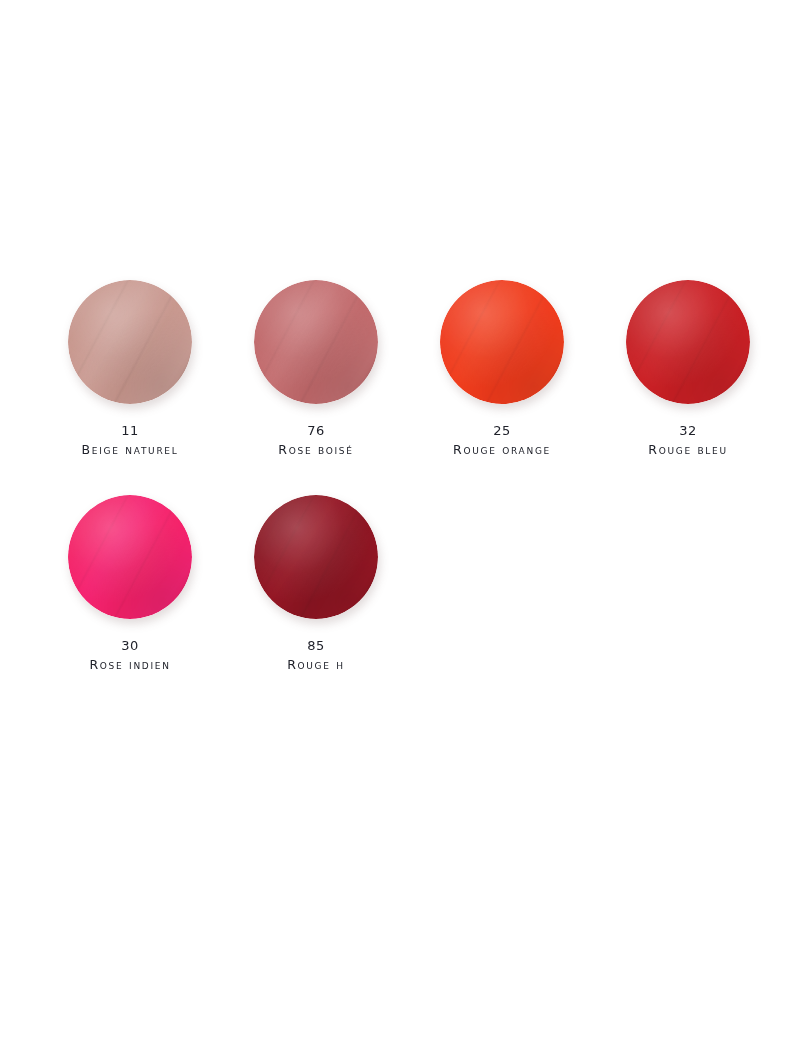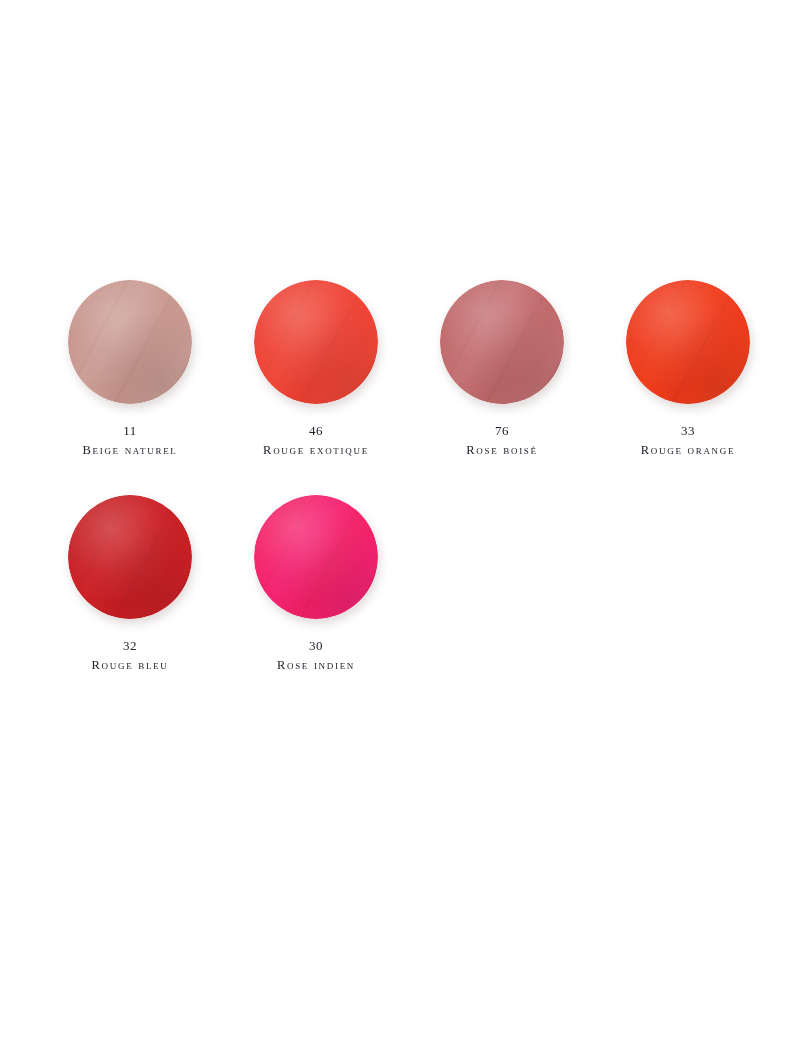--- a/index.html
+++ b/index.html
@@ -22,21 +22,20 @@
     box-sizing: border-box;
     padding: 280px 0 0 0;
   }
 
   .shade-grid {
     display: grid;
     grid-template-columns: repeat(4, 186px);
     grid-auto-rows: 215px;
     justify-content: start;
     padding-left: 37px;
-    font-family: Liberation Serif, serif;
   }
 
   .shade-cell {
     position: relative;
     width: 186px;
     display: flex;
     flex-direction: column;
     align-items: center;
   }
 
@@ -148,51 +147,39 @@
         <div class="tex2"></div>
         <div class="sheen"></div>
       </div>
     </div>
     <div class="shade-number">11</div>
     <div class="shade-name">Beige Naturel</div>
   </div>
       <div class="shade-cell">
     <div class="swatch-wrap">
       <div class="swatch" style="box-shadow: rgba(120, 90, 90, 0.22) 2px 5px 10px;">
-        <div class="base" style="background: rgb(239, 67, 53);"></div>
-        <div class="tex"></div>
-        <div class="tex2"></div>
-        <div class="sheen"></div>
-      </div>
-    </div>
-    <div class="shade-number">46</div>
-    <div class="shade-name">Rouge Exotique</div>
-  </div>
-      <div class="shade-cell">
-    <div class="swatch-wrap">
-      <div class="swatch" style="box-shadow: rgba(120, 90, 90, 0.22) 2px 5px 10px;">
         <div class="base" style="background: rgb(194, 107, 109);"></div>
         <div class="tex"></div>
         <div class="tex2"></div>
         <div class="sheen"></div>
       </div>
     </div>
     <div class="shade-number">76</div>
     <div class="shade-name">Rose Boisé</div>
   </div>
       <div class="shade-cell">
     <div class="swatch-wrap">
       <div class="swatch" style="box-shadow: rgba(120, 90, 90, 0.22) 2px 5px 10px;">
         <div class="base" style="background: rgb(240, 59, 28);"></div>
         <div class="tex"></div>
         <div class="tex2"></div>
         <div class="sheen"></div>
       </div>
     </div>
-    <div class="shade-number">33</div>
+    <div class="shade-number">25</div>
     <div class="shade-name">Rouge Orange</div>
   </div>
       <div class="shade-cell">
     <div class="swatch-wrap">
       <div class="swatch" style="box-shadow: rgba(120, 90, 90, 0.22) 2px 5px 10px;">
         <div class="base" style="background: rgb(201, 31, 36);"></div>
         <div class="tex"></div>
         <div class="tex2"></div>
         <div class="sheen"></div>
       </div>
@@ -205,14 +192,26 @@
       <div class="swatch" style="box-shadow: rgba(120, 90, 90, 0.22) 2px 5px 10px;">
         <div class="base" style="background: rgb(245, 33, 107);"></div>
         <div class="tex"></div>
         <div class="tex2"></div>
         <div class="sheen"></div>
       </div>
     </div>
     <div class="shade-number">30</div>
     <div class="shade-name">Rose Indien</div>
   </div>
+      <div class="shade-cell">
+    <div class="swatch-wrap">
+      <div class="swatch" style="box-shadow: rgba(120, 90, 90, 0.22) 2px 5px 10px;">
+        <div class="base" style="background: rgb(142, 21, 34);"></div>
+        <div class="tex"></div>
+        <div class="tex2"></div>
+        <div class="sheen"></div>
+      </div>
+    </div>
+    <div class="shade-number">85</div>
+    <div class="shade-name">Rouge H</div>
+  </div>
     </div>
 </div>
 
 </body></html>

